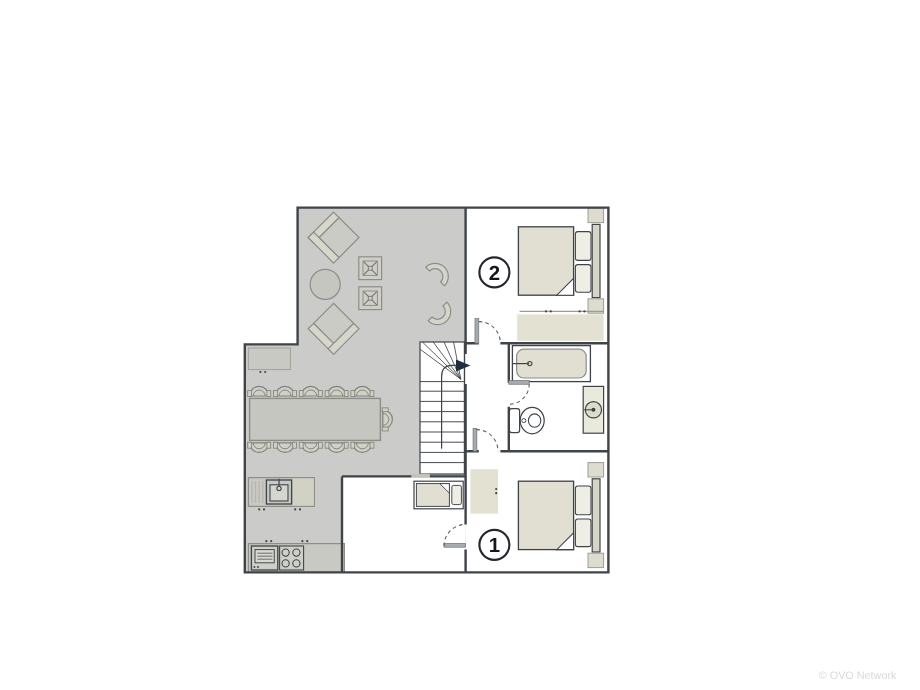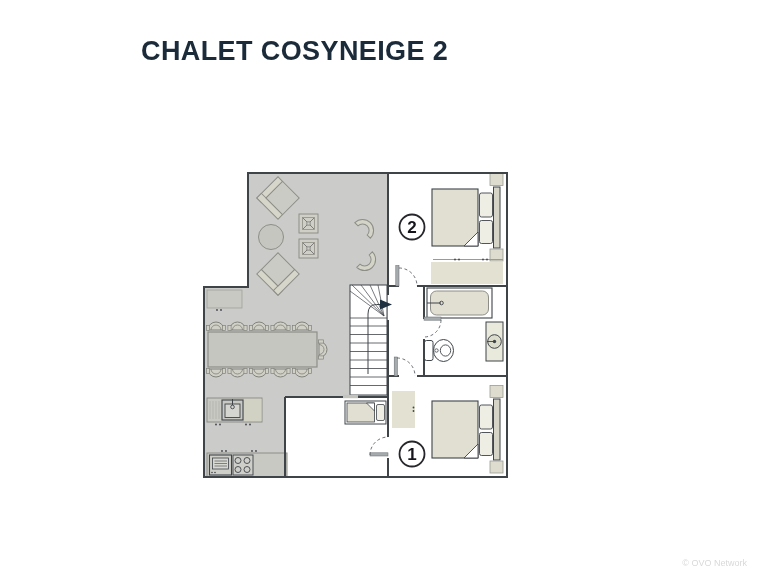--- a/index.html
+++ b/index.html
@@ -13,21 +13,20 @@
   .plan{position:absolute;left:0;top:0;width:767px;height:575px;}
   .copyright{position:absolute;right:20px;bottom:7px;font-size:9px;color:#d9d9d9;}
   svg text.room-num{font-family:"Liberation Sans",sans-serif;font-weight:bold;font-size:17px;fill:#15151b;}
 </style>
 </head>
 <body>
 
 <div class="stage">
 
 
-  <div class="title">CHALET COSYNEIGE 2</div>
 
   <svg class="plan" viewBox="0 0 767 575">
 
     <polygon points="248,173 388,173 388,477 204,477 204,287 248,287" fill="#cbcbca"></polygon>
     <rect x="350" y="285" width="37" height="110" fill="#ffffff"></rect>
     <rect x="285" y="397" width="103" height="80" fill="#ffffff"></rect>
 
     <defs>
       <g id="chair">
         <path d="M-8,3.5 A8,8 0 0 1 8,3.5 Z" fill="#d0d0c6" stroke="#82827c" stroke-width="1"></path>

